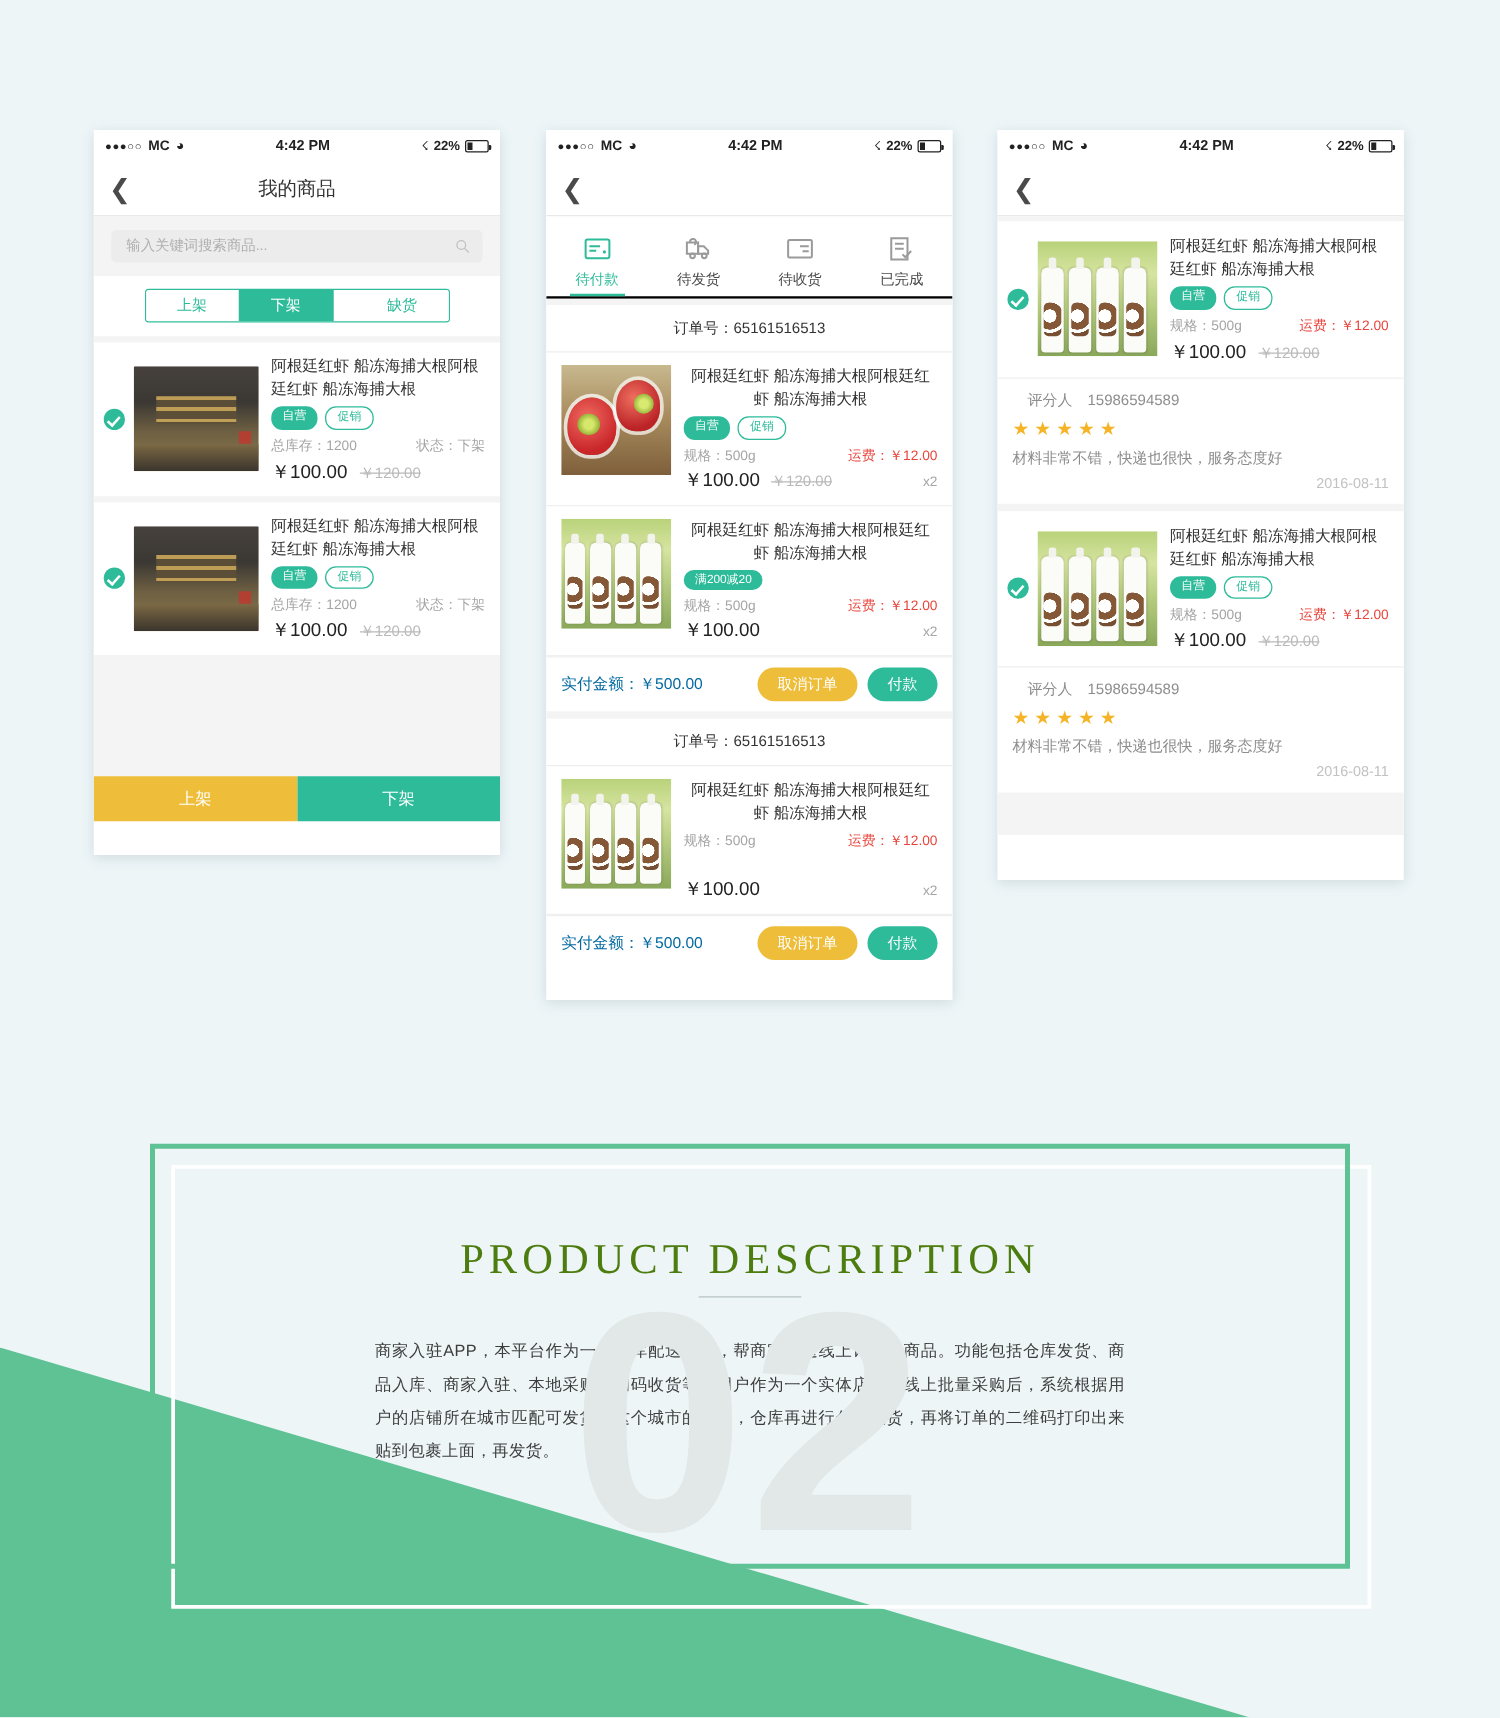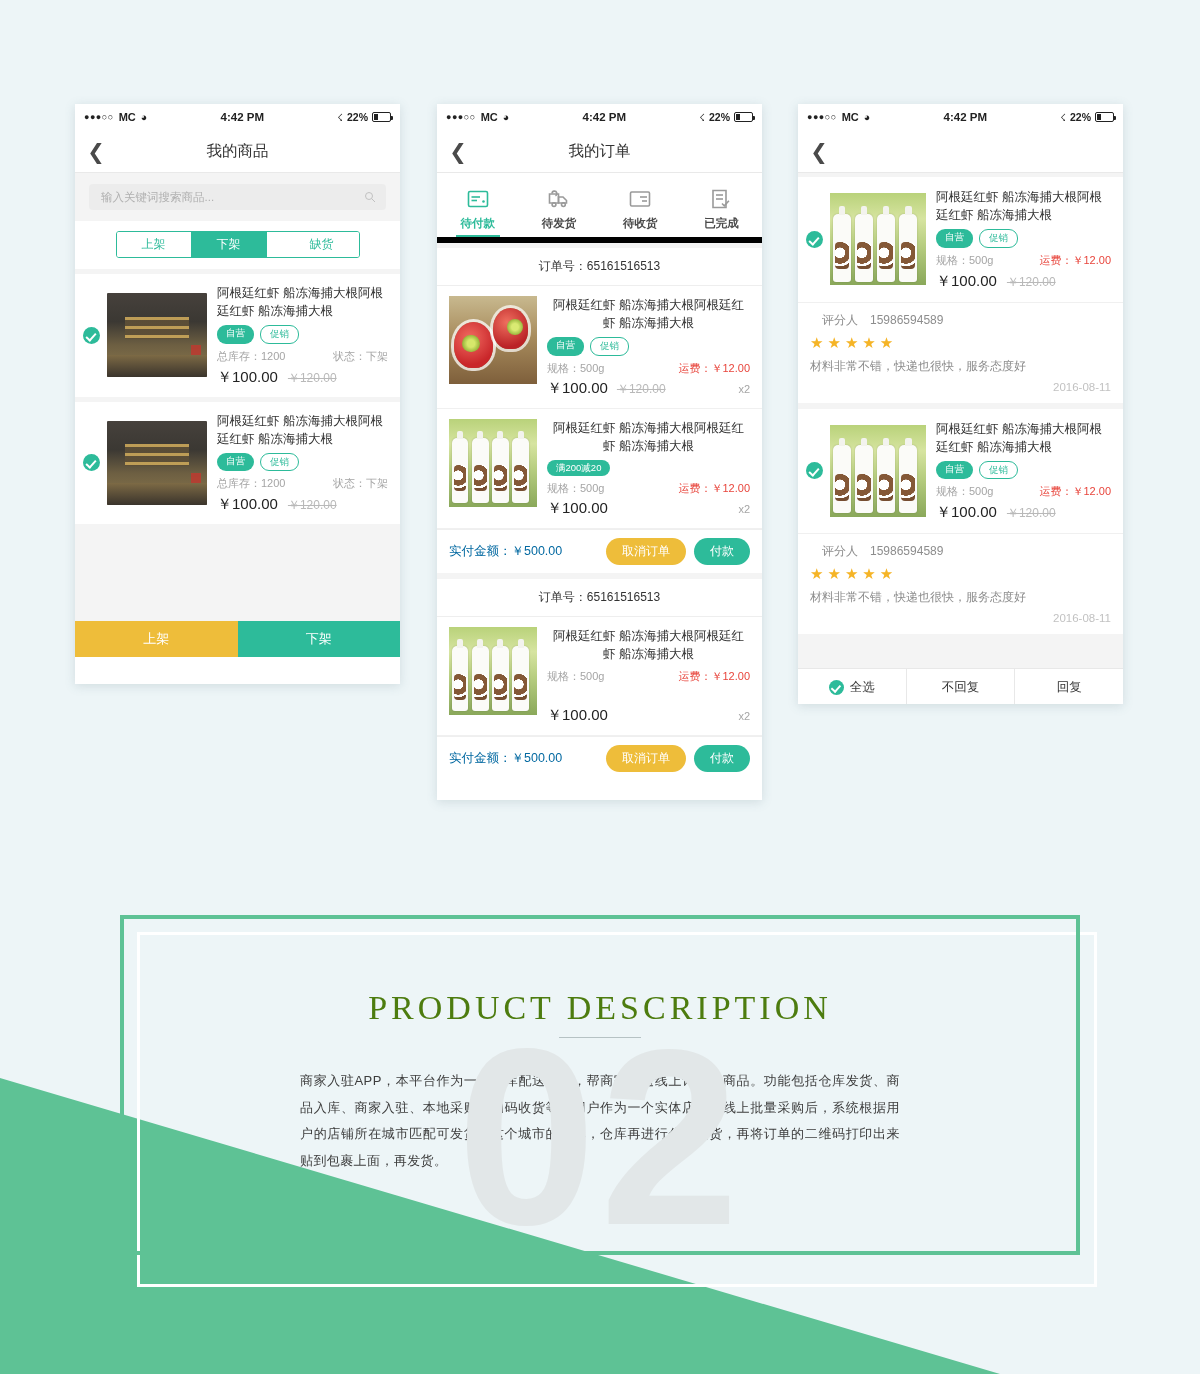--- a/index.html
+++ b/index.html
@@ -115,21 +115,21 @@
   .filler{background:#f4f4f4;height:92px;}
   .botbar{display:flex;height:36px;}
   .botbar div{
     flex:1;display:flex;align-items:center;justify-content:center;
     color:#fff;font-size:13px;cursor:pointer;
   }
   .bb-yellow{background:#eebd3a;}
   .bb-green{background:#2dbb9a;}
 
   
-  .otabs{display:flex;background:#fff;border-bottom:6px solid #000000;padding-top:8px;font-weight:bold;}
+  .otabs{display:flex;background:#fff;border-bottom:2px solid #000000;padding-top:8px;}
   .otab{
     flex:1;text-align:center;padding-bottom:6px;cursor:pointer;position:relative;
   }
   .otab .ic{height:30px;display:flex;align-items:flex-end;justify-content:center;}
   .otab .lb{font-size:11.5px;color:#4a4a4a;margin-top:5px;}
   .otab.on .lb{color:#2dbb9a;}
   .otab.on::after{
     content:"";position:absolute;left:50%;transform:translateX(-50%);
     bottom:0;width:44px;height:2px;background:#2dbb9a;
   }
@@ -412,21 +412,20 @@
         <span class="bt">☇</span>
         <span class="batt-pct">22%</span>
         <span class="batt">
             <i></i>
           </span>
       </div>
     </div>
 
     <div class="navbar">
       <div class="nav-back">❮</div>
-      <div class="nav-title">我的订单</div>
     </div>
 
     <div class="otabs">
       <div class="otab on">
         <div class="ic">
           <svg class="ticon" viewBox="0 0 24 24" fill="none" stroke="#2dbb9a" stroke-width="1.6">
             <rect x="2.5" y="4.5" width="19" height="15" rx="1.5"></rect>
             <line x1="5.5" y1="10" x2="14" y2="10"></line>
             <line x1="5.5" y1="13.5" x2="11" y2="13.5"></line>
             <circle cx="17.5" cy="14.5" r="1.3" fill="#2dbb9a" stroke="none"></circle>
@@ -675,32 +674,20 @@
             <span>★</span>
           </div>
           <div class="rtext">材料非常不错，快递也很快，服务态度好</div>
           <div class="rdate">2016-08-11</div>
         </div>
       </div>
 
       <div class="r-filler"></div>
     </div>
 
-    <div class="rbot">
-      <div>
-        <span class="chk-sm"></span>
-        <span>全选</span>
-      </div>
-      <div>
-        <span>不回复</span>
-      </div>
-      <div>
-        <span>回复</span>
-      </div>
-    </div>
   </div>
 
   <div class="tri"></div>
   <div class="frame-inner"></div>
   <div class="frame-outer"></div>
 
   <div class="desc">
     <div class="desc-inner">
       <div class="wm">02</div>
       <div class="desc-title">PRODUCT DESCRIPTION</div>

